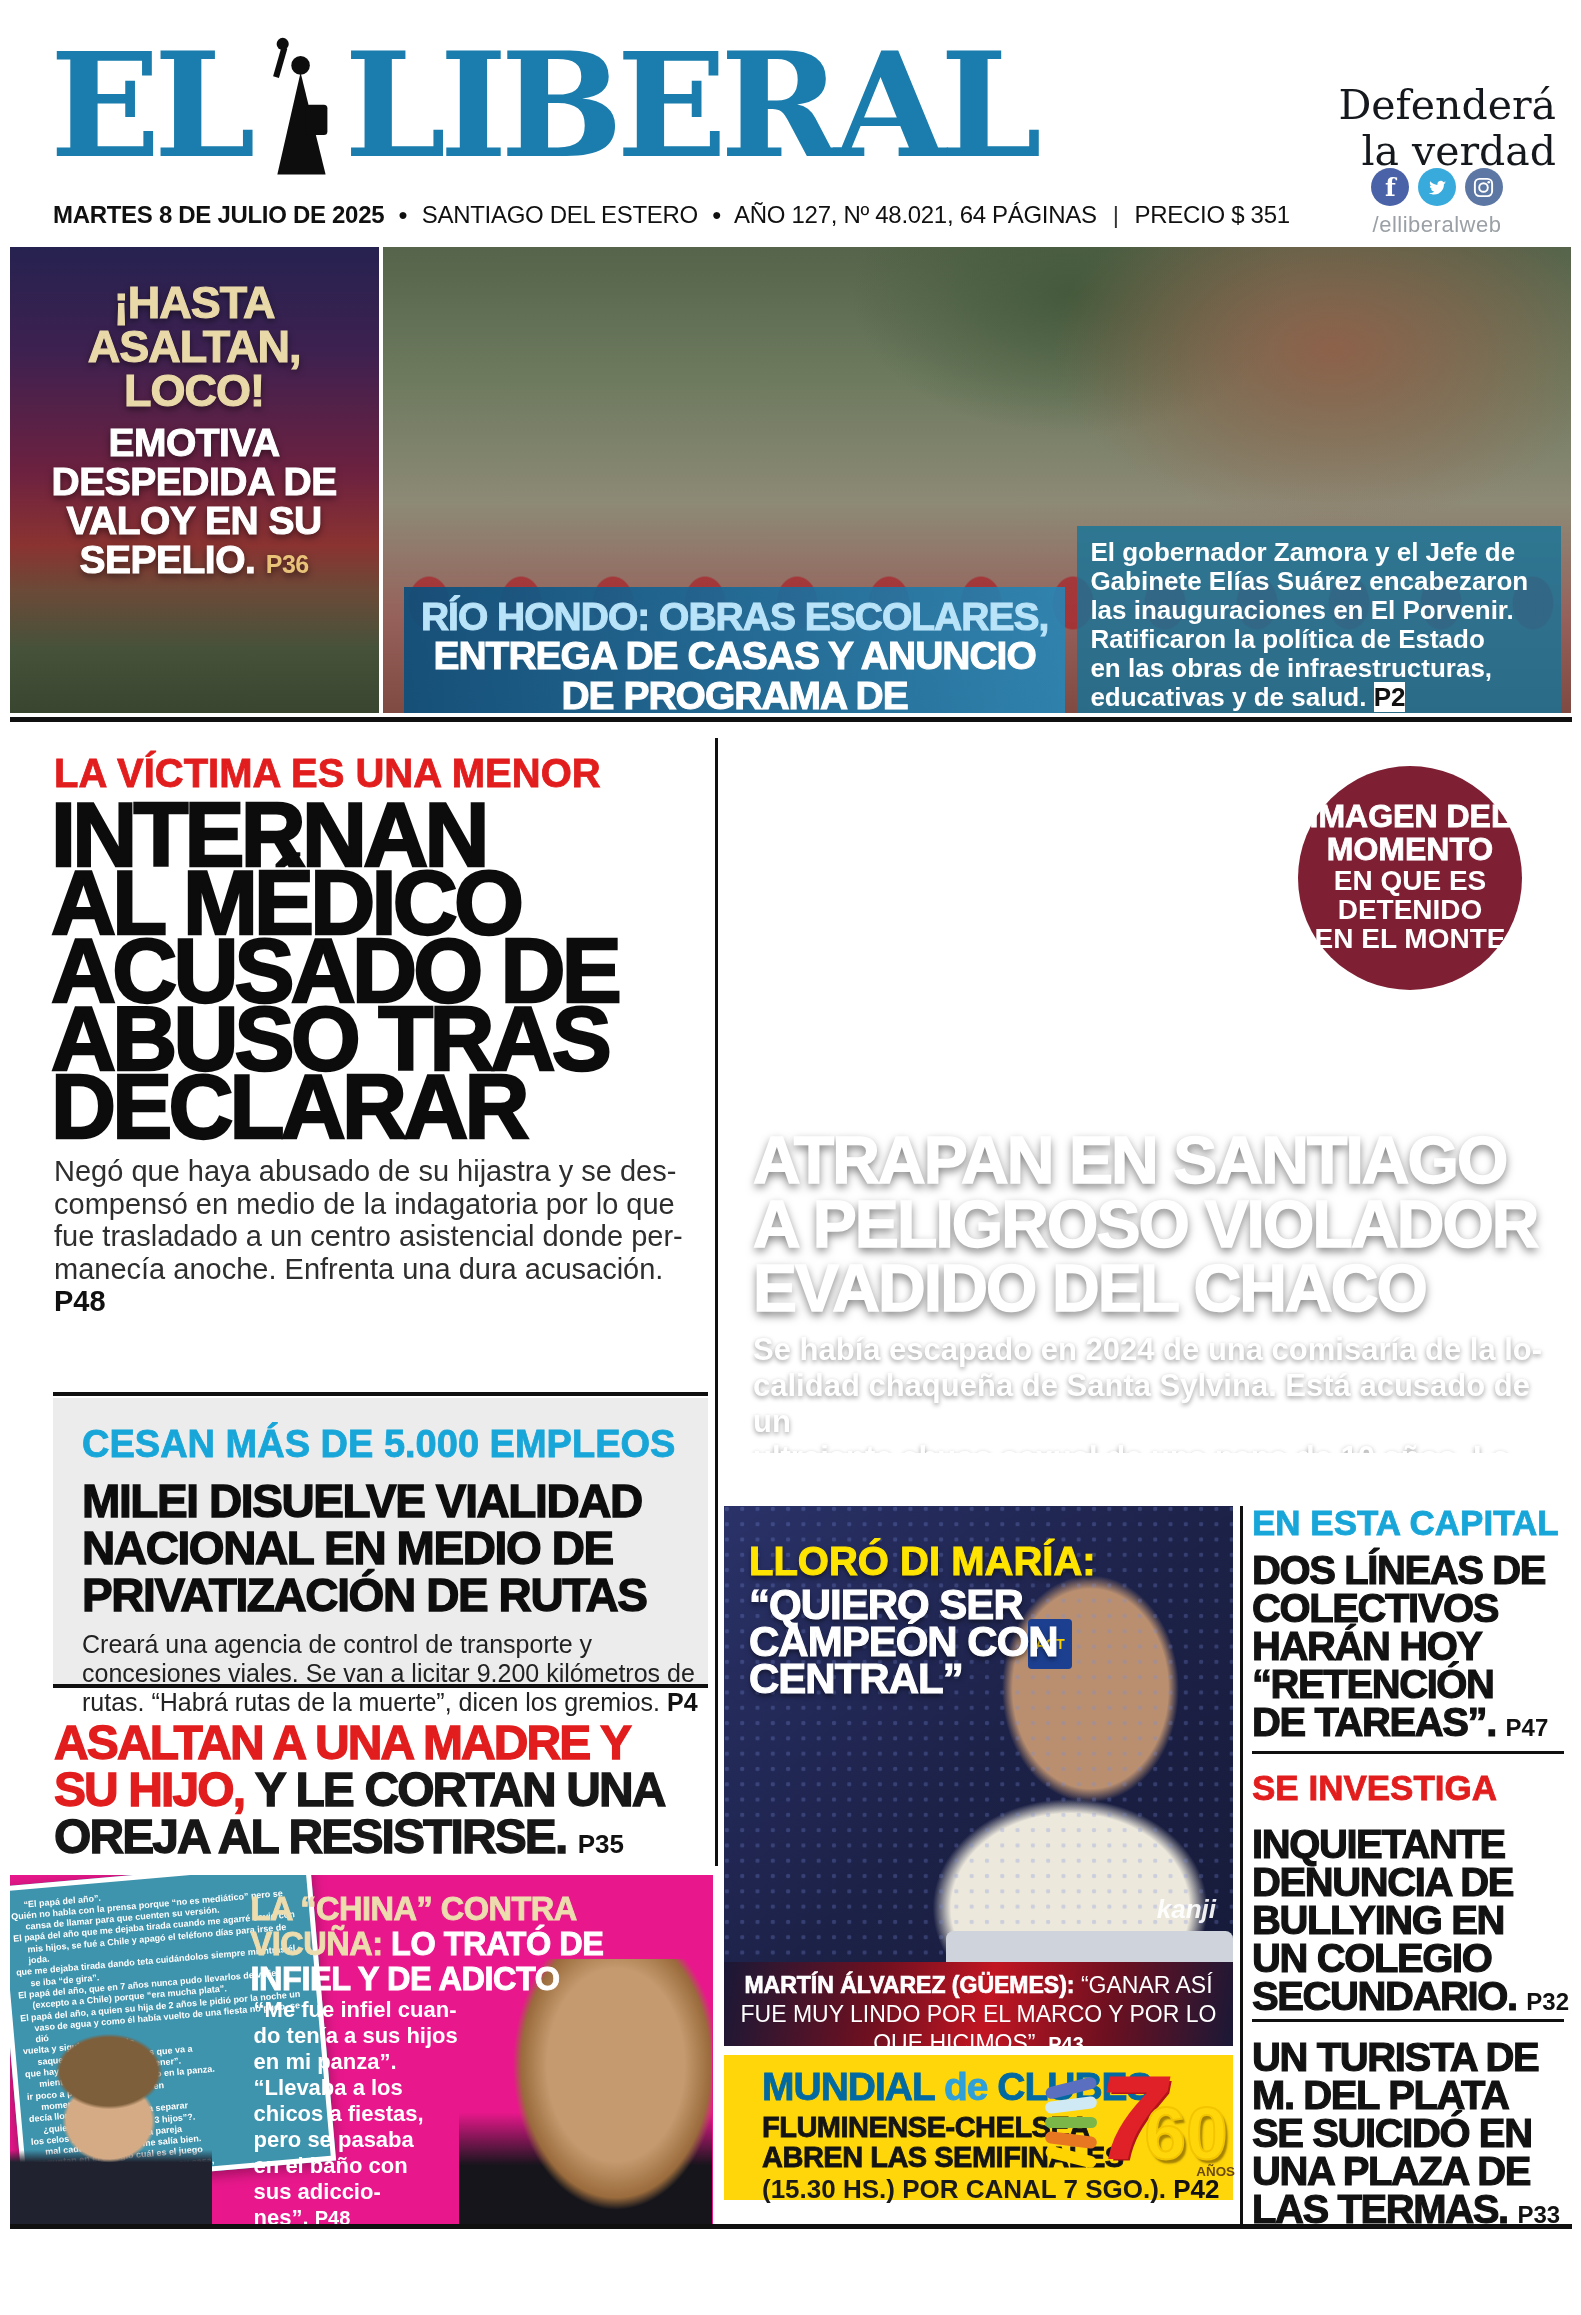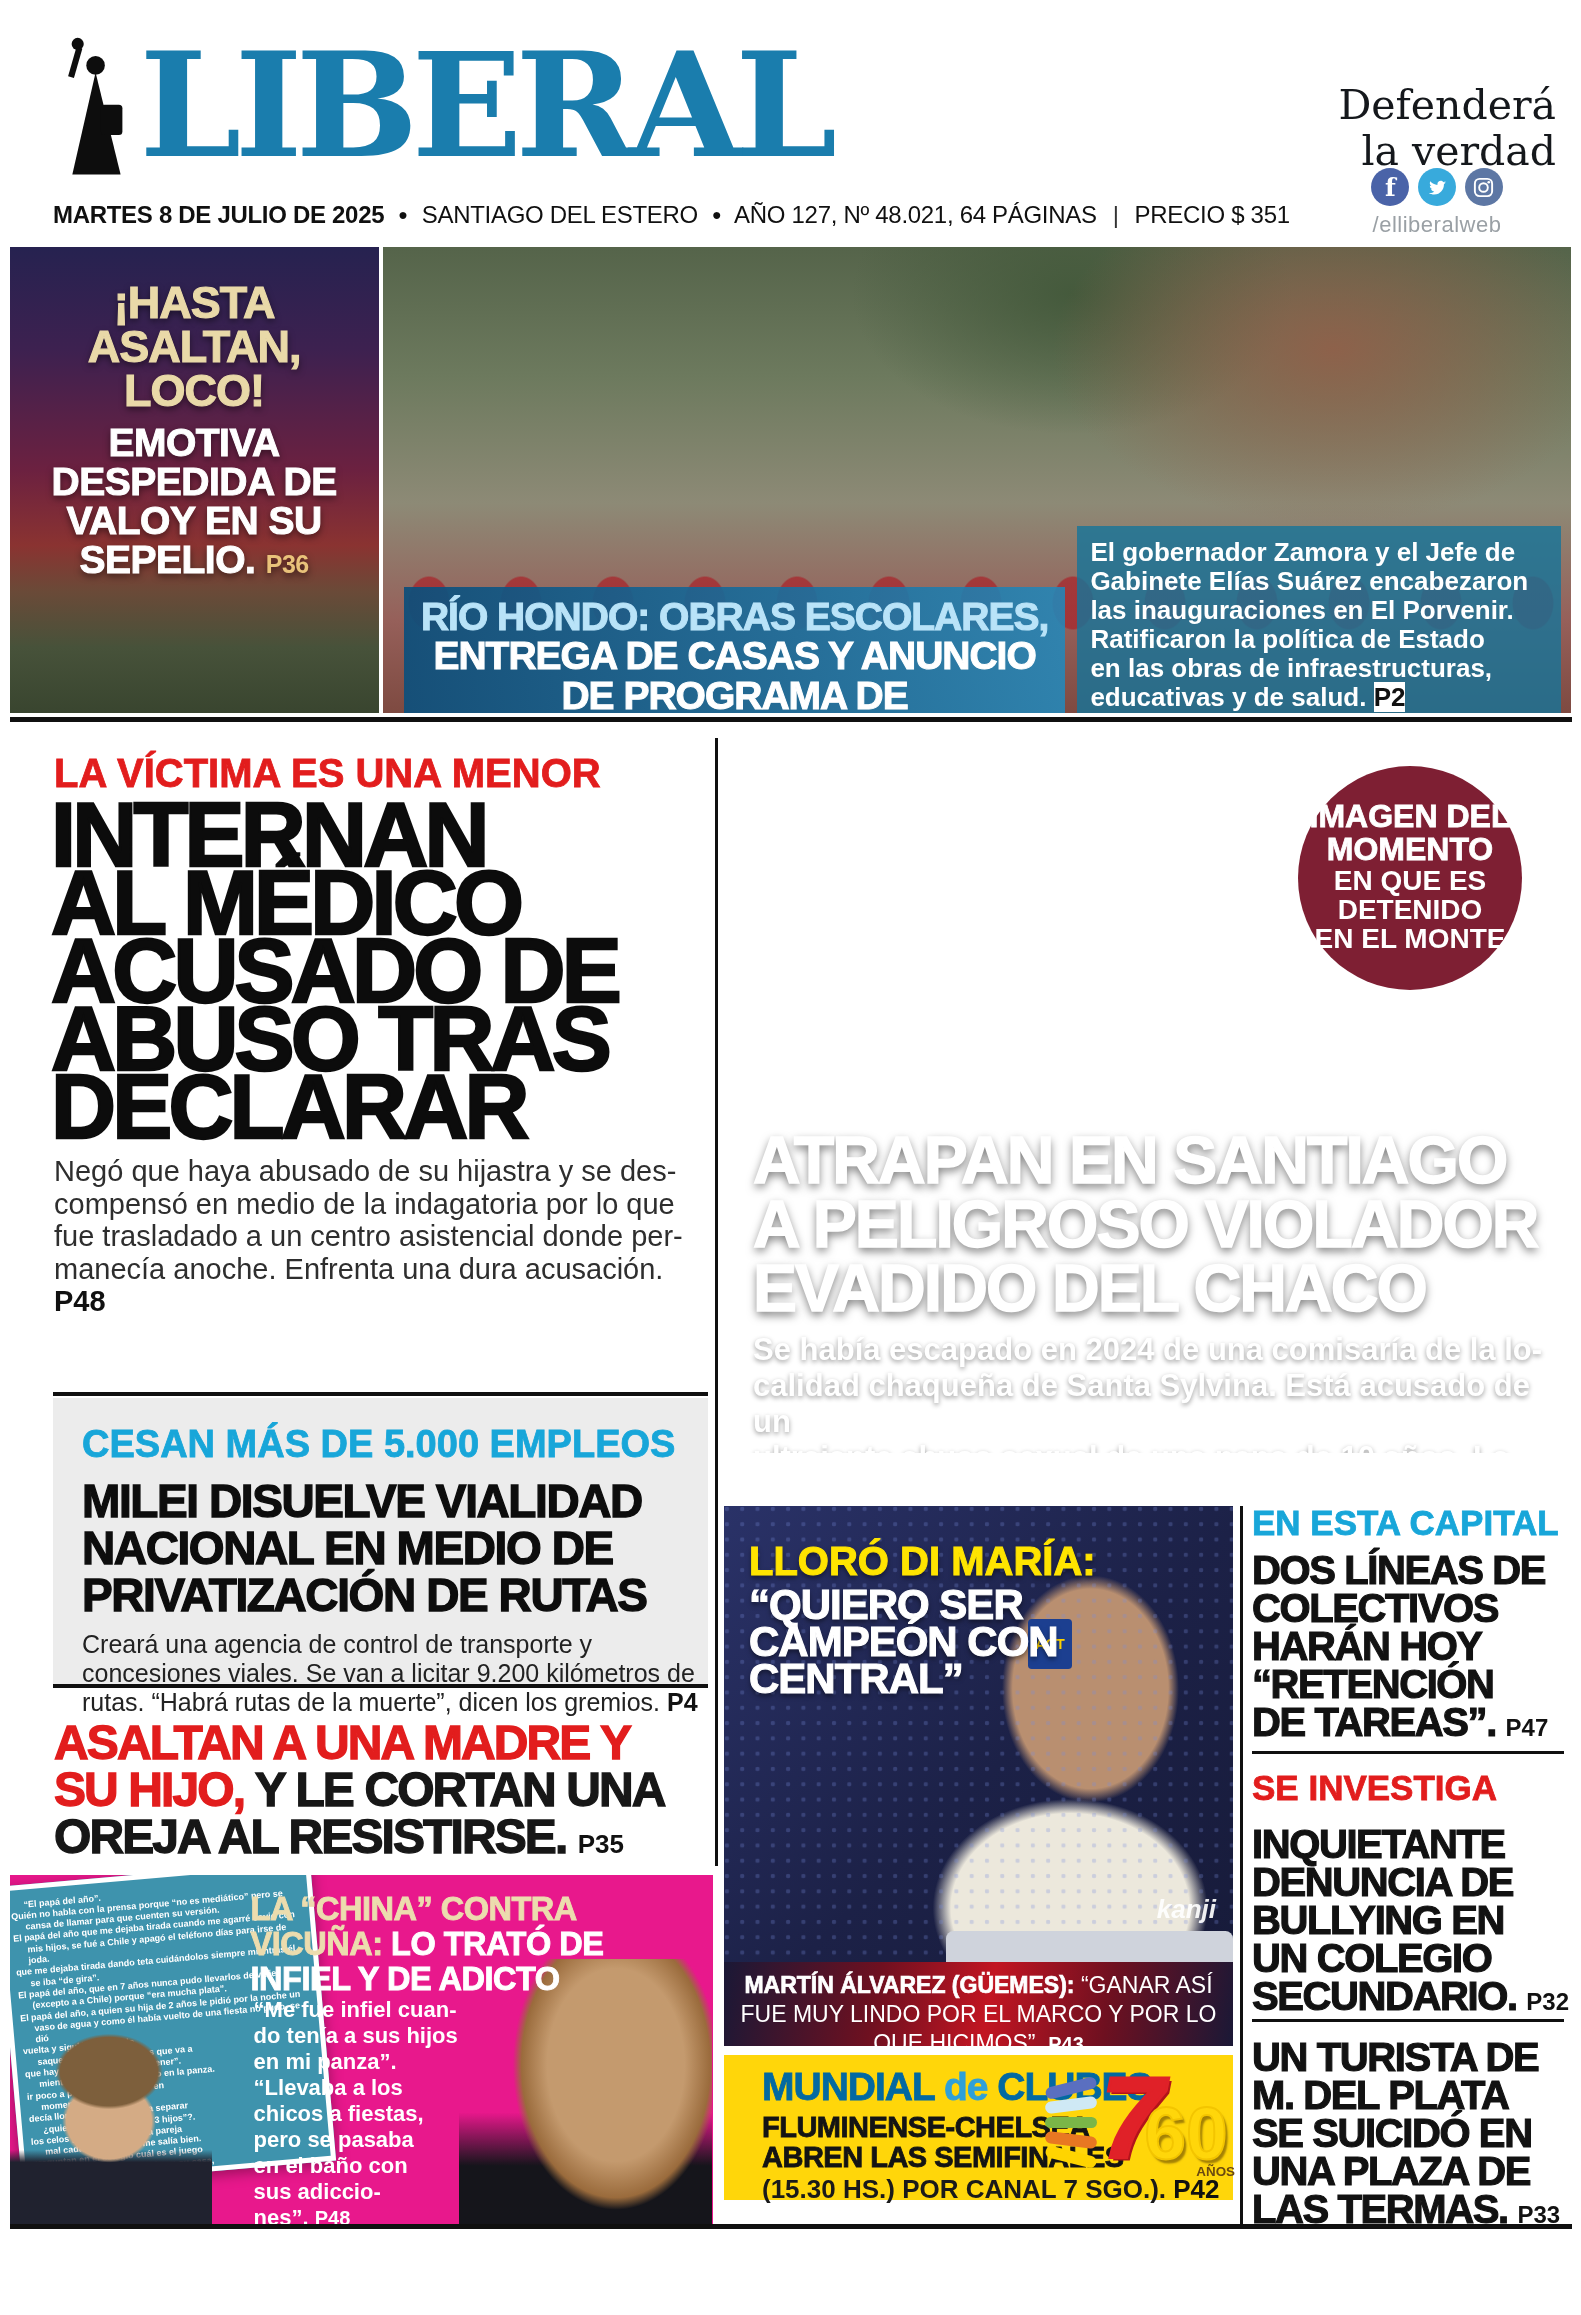--- a/index.html
+++ b/index.html
@@ -156,20 +156,21 @@
   .kick-red2{color:#e21d1d;-webkit-text-stroke:0.8px #e21d1d;}
   .pg-sm{font-size:24px;letter-spacing:0;-webkit-text-stroke:0;}
   .vrule{background:#101010;}
 </style>
 </head>
 <body>
 
 <div class="page">
 
   <div class="abs logo">
+    <span>EL</span>
     <svg class="statue" viewBox="0 0 40 80">
       <g fill="#0d0d0d">
         <circle cx="12" cy="5" r="3.4"></circle>
         <rect x="11" y="7" width="3.4" height="17" transform="rotate(16 12 8)"></rect>
         <circle cx="22" cy="17" r="5.2"></circle>
         <path d="M22 21 L9 78 L36 78 Z"></path>
         <rect x="25" y="39" width="12" height="17" rx="2"></rect>
       </g>
     </svg>
     <span>LIBERAL</span>

